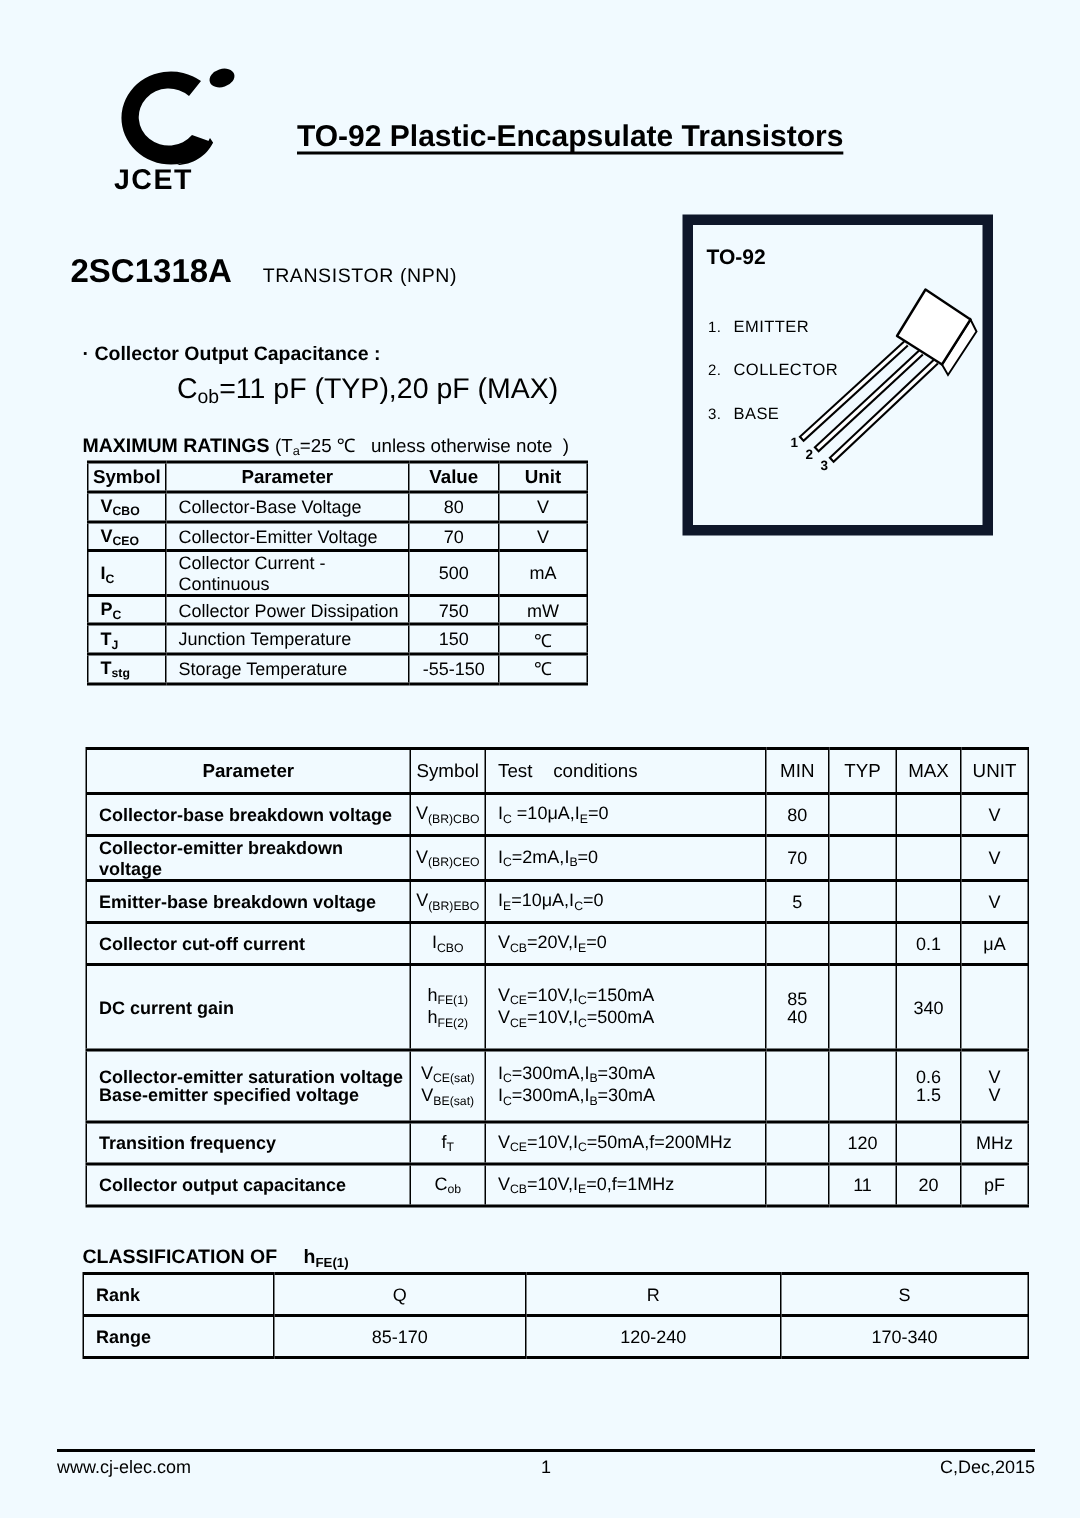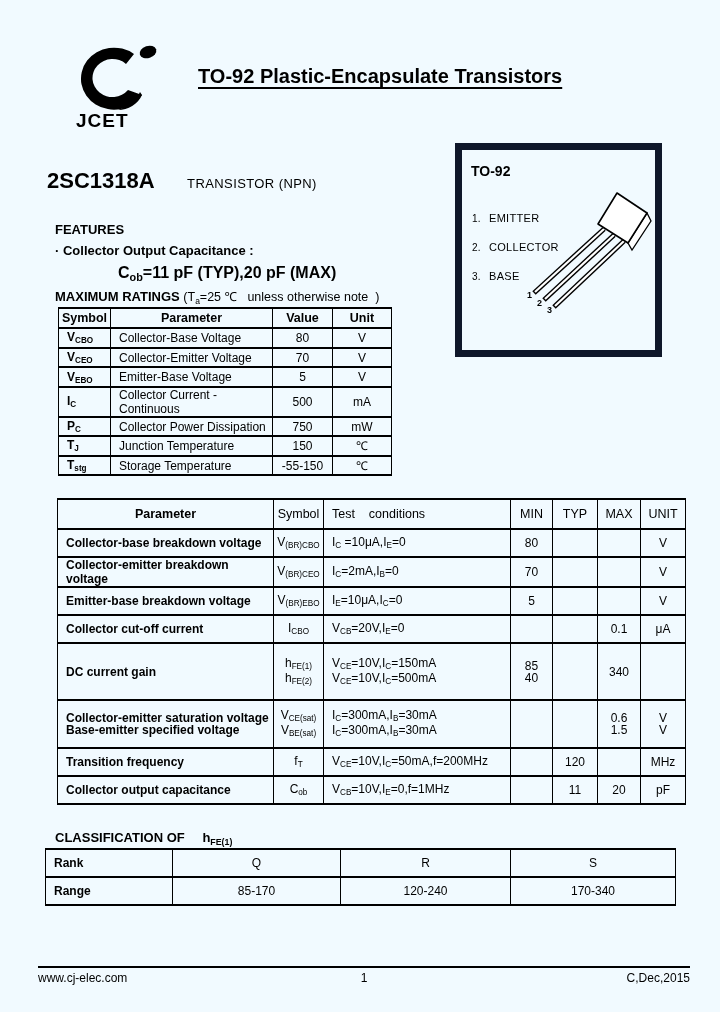--- a/index.html
+++ b/index.html
@@ -6,35 +6,35 @@
   .page{position:relative;width:720px;height:1012px;background:#f1faff;
         font-family:"Liberation Sans",sans-serif;color:#000;overflow:hidden}
   .abs{position:absolute}
   sub{font-size:68%;vertical-align:-0.30em}
   .pre{white-space:pre}
 
   
   .logo-swoosh{display:block}
   .logo-text{font-size:19px;font-weight:bold;letter-spacing:1px;margin:-6px 0 0 14px}
   .company{font-size:14.5px;font-weight:bold;letter-spacing:.2px}
-  .doc-title{font-size:20px;font-weight:bold;margin-top:7px;
+  .doc-title{font-size:20px;font-weight:bold;margin-top:22px;
              text-decoration:underline;text-underline-offset:4px;text-decoration-thickness:2px}
 
   .part-number{font-size:22px;font-weight:bold;display:inline-block}
-  .part-type{font-size:13px;display:inline-block;margin-left:28px;letter-spacing:.4px}
+  .part-type{font-size:13px;display:inline-block;margin-left:16px;letter-spacing:.4px}
 
   
   .pkg-box{border:7px solid #0f172a;width:193px;height:200px}
   .pkg-title{font-size:14px;font-weight:bold;position:absolute;left:9px;top:13px}
   .pin-row{position:absolute;left:10px;font-size:11px;letter-spacing:.3px}
   .pin-num{display:inline-block;width:17px;font-size:10px}
 
   .features-h,.sec-h{font-size:13px;font-weight:bold}
   .feat-line{font-size:13px;font-weight:bold;margin-top:6px}
-  .feat-cob{font-size:16px;font-weight:bold;margin-top:6px;margin-left:63px}
+  .feat-cob{font-size:19px;font-weight:normal;margin-top:6px;margin-left:63px}
   .sec-paren{font-weight:normal;font-size:12.5px}
 
   table{border-collapse:collapse;table-layout:fixed}
   td,th{border-left:1px solid #000;border-right:1px solid #000;
         border-top:2px solid #000;border-bottom:2px solid #000;
         padding:0;font-size:12px;vertical-align:middle;overflow:hidden}
   th{font-size:12.5px}
   .tl{text-align:left;padding-left:8px}
   .tc{text-align:center}
   .b{font-weight:bold}
@@ -99,21 +99,20 @@
       <polygon points="127,33 131,41 112,70 108,63" fill="#fff" stroke="#000" stroke-width="1.3"></polygon>
       <polygon points="97,13 127,33 108,63 78,44" fill="#fff" stroke="#000" stroke-width="1.6" stroke-linejoin="round"></polygon>
 
       <text x="7" y="118" font-size="9" font-weight="bold">1</text>
       <text x="17" y="126" font-size="9" font-weight="bold">2</text>
       <text x="27" y="133" font-size="9" font-weight="bold">3</text>
     </svg>
   </div>
 
   <div class="abs" style="left:55px;top:222px">
-    <div class="features-h">FEATURES</div>
     <div class="feat-line">· Collector Output Capacitance :</div>
     <div class="feat-cob"><span>C</span><sub>ob</sub><span>=11 pF (TYP),20 pF (MAX)</span></div>
   </div>
 
   <div class="abs sec-h" style="left:55px;top:288px">
     <span>MAXIMUM RATINGS </span><span class="sec-paren pre"><span>(T</span><sub>a</sub><span>=25 ℃   unless otherwise note  )</span></span>
   </div>
 
   <table class="abs" style="left:58px;top:307px;width:333px">
     <colgroup>
@@ -132,26 +131,20 @@
     <tr style="height:19.7px">
       <td class="tl b"><span>V</span><sub>CBO</sub></td>
       <td class="tl">Collector-Base Voltage</td>
       <td class="tc">80</td>
       <td class="tc">V</td>
     </tr>
     <tr style="height:19.7px">
       <td class="tl b"><span>V</span><sub>CEO</sub></td>
       <td class="tl">Collector-Emitter Voltage</td>
       <td class="tc">70</td>
-      <td class="tc">V</td>
-    </tr>
-    <tr style="height:19.7px">
-      <td class="tl b"><span>V</span><sub>EBO</sub></td>
-      <td class="tl">Emitter-Base Voltage</td>
-      <td class="tc">5</td>
       <td class="tc">V</td>
     </tr>
     <tr style="height:19.7px">
       <td class="tl b"><span>I</span><sub>C</sub></td>
       <td class="tl">Collector Current -Continuous</td>
       <td class="tc">500</td>
       <td class="tc">mA</td>
     </tr>
     <tr style="height:19px">
       <td class="tl b"><span>P</span><sub>C</sub></td>
@@ -337,21 +330,21 @@
       <td class="tc">pF</td>
     </tr>
   </tbody>
     </table>
 
   <div class="abs sec-h" style="left:55px;top:830px">
     <span>CLASSIFICATION OF</span>
     <span style="margin-left:14px"><span>h</span><sub>FE(1)</sub></span>
   </div>
 
-  <table class="abs" style="left:45px;top:848px;width:630px">
+  <table class="abs" style="left:55px;top:848px;width:630px">
     <colgroup>
         <col style="width:127px">
         <col style="width:168px">
         <col style="width:170px">
         <col style="width:165px">
       </colgroup>
     <tbody>
         <tr style="height:28px">
       <td class="tl b">Rank</td>
       <td class="tc">Q</td>

